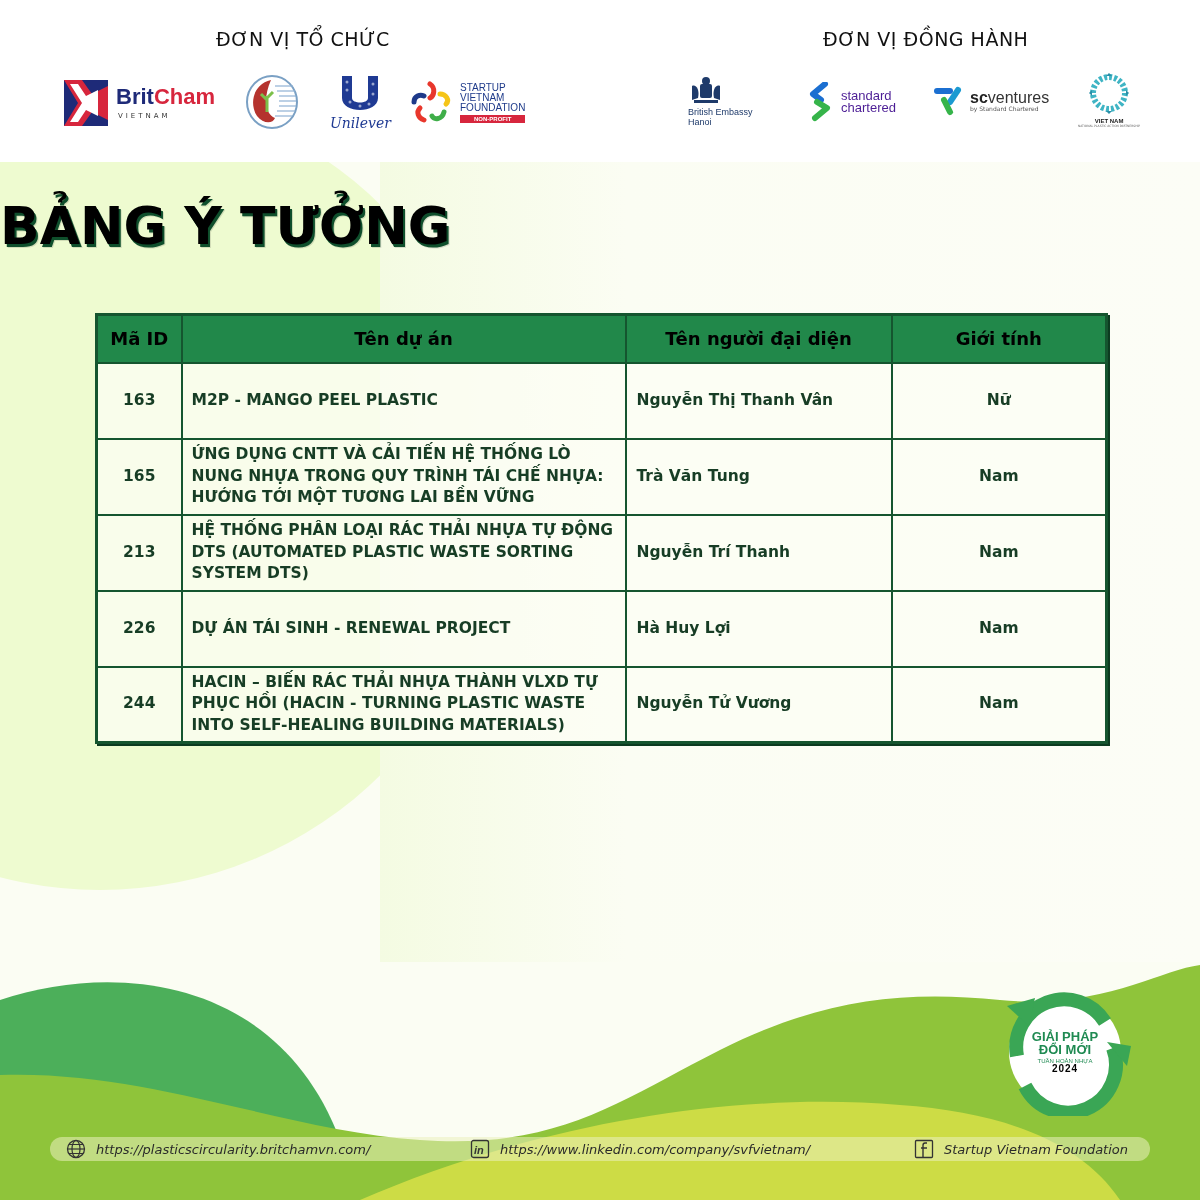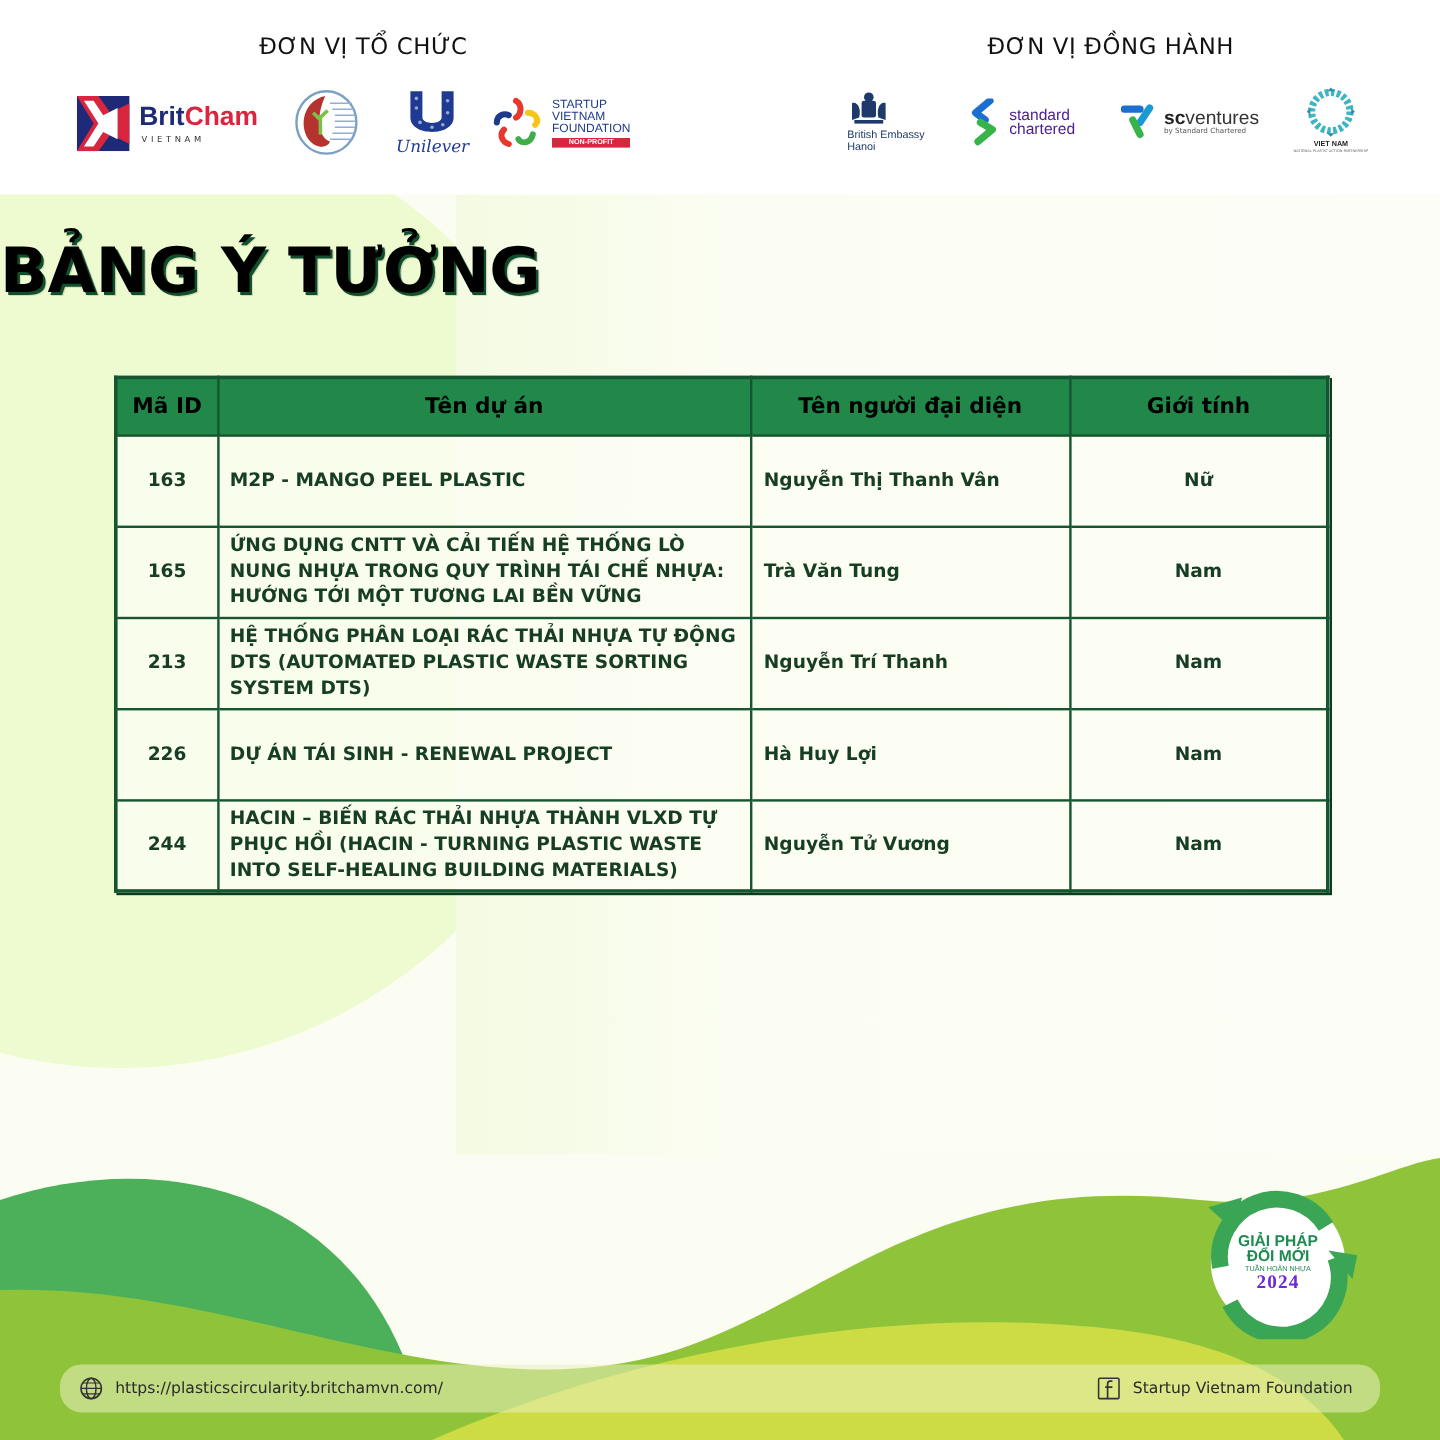--- a/index.html
+++ b/index.html
@@ -44,21 +44,21 @@
   .britcham-text { margin-left: 8px; line-height: 1; }
   .britcham-text .w1 { font-family: "Liberation Sans", sans-serif; font-weight: bold; font-size: 22px; color: #1e2a78; }
   .britcham-text .w2 { font-family: "Liberation Sans", sans-serif; font-weight: bold; font-size: 22px; color: #d7263d; }
   .britcham-text .sub { display: block; font-size: 7px; letter-spacing: 3px; color: #333; margin-top: 5px; margin-left: 2px; }
   .logo-ministry { left: 245px; top: 74px; }
   .logo-unilever { left: 330px; top: 74px; flex-direction: column; }
   .unilever-word { font-family: "DejaVu Serif", serif; font-style: italic; font-size: 14px; color: #1f3a93; margin-top: 1px; }
   .logo-svf { left: 410px; top: 80px; }
   .svf-text { margin-left: 6px; line-height: 1.02; font-family: "Liberation Sans", sans-serif; font-size: 10px; color: #1e3a8a; }
   .svf-np { display: block; margin-top: 2px; background: #d7263d; color: #fff; font-size: 6px; font-weight: bold; text-align: center; padding: 1px 8px; }
-  .logo-embassy { left: 706px; top: 76px; flex-direction: column; align-items: flex-start; }
+  .logo-embassy { left: 688px; top: 76px; flex-direction: column; align-items: flex-start; }
   .embassy-text { font-family: "Liberation Sans", sans-serif; font-size: 9px; color: #1e3a6a; line-height: 1.1; margin-top: 2px; }
   .logo-sc { left: 807px; top: 82px; }
   .sc-text { margin-left: 8px; font-family: "Liberation Sans", sans-serif; font-size: 13px; color: #4c1d95; line-height: 0.9; }
   .logo-scv { left: 934px; top: 86px; }
   .scv-text { margin-left: 6px; line-height: 1; }
   .scv-text .big { font-family: "Liberation Sans", sans-serif; font-size: 16px; color: #333; }
   .scv-text .big b { color: #222; }
   .scv-text .small { display: block; font-size: 6px; color: #555; }
   .logo-napap { left: 1078px; top: 70px; flex-direction: column; }
   .napap-text { font-family: "Liberation Sans", sans-serif; font-size: 6px; font-weight: bold; color: #222; text-align: center; line-height: 1; margin-top: 2px; }
@@ -101,27 +101,27 @@
   .badge {
     position: absolute; left: 995px; top: 986px; width: 140px; height: 130px; z-index: 3;
   }
   .badge-inner {
     position: absolute; left: 22px; top: 24px; width: 96px; height: 84px;
     display: flex; flex-direction: column; align-items: center; justify-content: center;
     text-align: center; line-height: 1.0;
   }
   .badge-l1, .badge-l2 { font-family: Liberation Sans, sans-serif; font-weight: bold; font-size: 13px; color: #1f8a52; }
   .badge-l3 { font-family: "Liberation Sans", sans-serif; font-size: 6px; color: #1f8a52; margin-top: 2px; }
-  .badge-year { font-family: Liberation Serif, serif; font-weight: bold; font-size: 16px; color: #6d28d9; letter-spacing: 1px; }
+  .badge-year { font-family: Liberation Sans, sans-serif; font-weight: bold; font-size: 10px; color: #000000; letter-spacing: 1px; }
   .footer-bar {
-    position: absolute; left: 50px; top: 1137px; width: 1100px; height: 40px; z-index: 3;
+    position: absolute; left: 50px; top: 1137px; width: 1100px; height: 24px; z-index: 3;
     border-radius: 18px;
     background: rgba(235, 240, 190, 0.55);
     display: flex; align-items: center;
-    font-family: "DejaVu Sans", sans-serif; font-size: 13px; color: #2a2a2a;
+    font-family: "DejaVu Sans", sans-serif; font-size: 13px; color: #2a2a2a; font-style: italic;
   }
   .footer-item { display: flex; align-items: center; position: absolute; }
   .footer-item .fi-icon { width: 20px; height: 20px; margin-right: 10px; display: flex; align-items: center; justify-content: center; }
   .footer-web { left: 16px; }
   .footer-linkedin { left: 420px; }
   .footer-facebook { left: 864px; }
 </style>
 </head>
 <body>
 
@@ -326,20 +326,29 @@
       <svg width="20" height="20" viewBox="0 0 20 20">
         <circle cx="10" cy="10" r="8.5" fill="none" stroke="#333" stroke-width="1.3"></circle>
         <ellipse cx="10" cy="10" rx="4" ry="8.5" fill="none" stroke="#333" stroke-width="1.2"></ellipse>
         <line x1="1.5" y1="10" x2="18.5" y2="10" stroke="#333" stroke-width="1.2"></line>
         <line x1="3" y1="5.5" x2="17" y2="5.5" stroke="#333" stroke-width="1"></line>
         <line x1="3" y1="14.5" x2="17" y2="14.5" stroke="#333" stroke-width="1"></line>
       </svg>
     </span>
     <span>https://plasticscircularity.britchamvn.com/</span>
   </a>
+  <a class="footer-item footer-linkedin">
+    <span class="fi-icon">
+      <svg width="20" height="20" viewBox="0 0 20 20">
+        <rect x="1.5" y="1.5" width="17" height="17" rx="2" fill="none" stroke="#333" stroke-width="1.3"></rect>
+        <text x="4" y="15" font-family="Liberation Sans, sans-serif" font-size="11" font-weight="bold" fill="#333">in</text>
+      </svg>
+    </span>
+    <span>https://www.linkedin.com/company/svfvietnam/</span>
+  </a>
   <a class="footer-item footer-facebook">
     <span class="fi-icon">
       <svg width="20" height="20" viewBox="0 0 20 20">
         <rect x="1.5" y="1.5" width="17" height="17" rx="1" fill="none" stroke="#333" stroke-width="1.3"></rect>
         <path d="M13 4 L11 4 C9.5 4 9 5 9 6.5 L9 18.5 M7 9 L13 9" stroke="#333" stroke-width="1.4" fill="none"></path>
       </svg>
     </span>
     <span>Startup Vietnam Foundation</span>
   </a>
 </footer>

